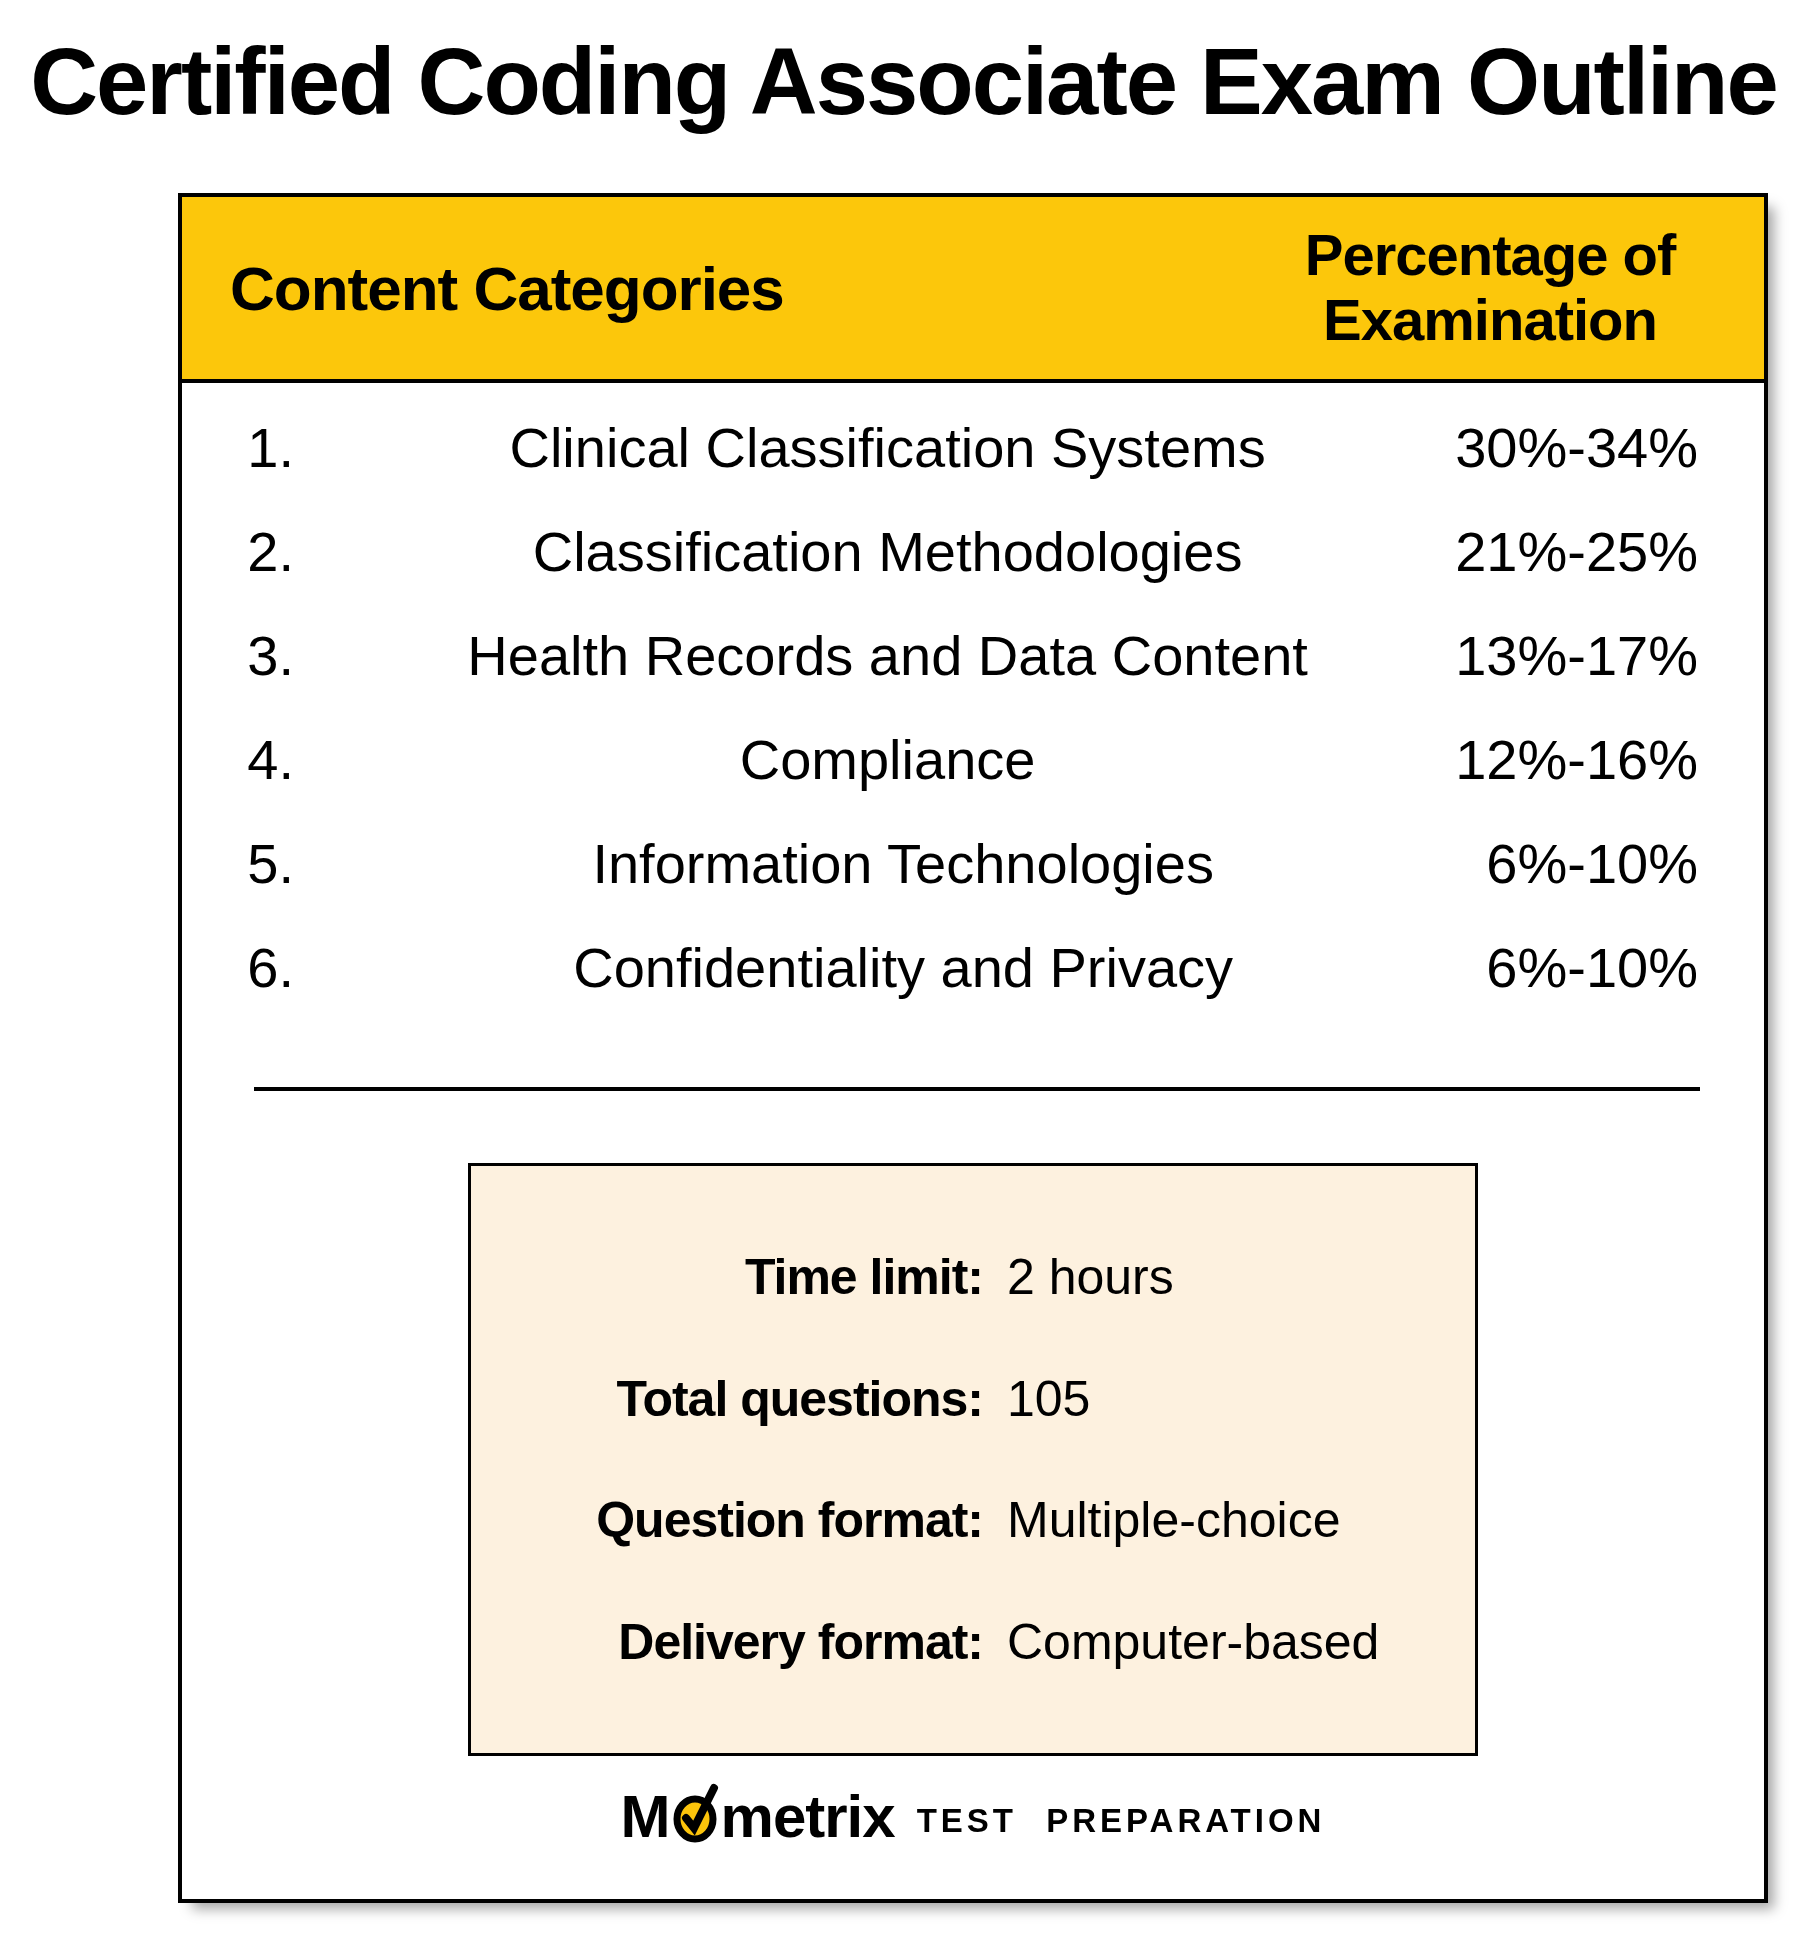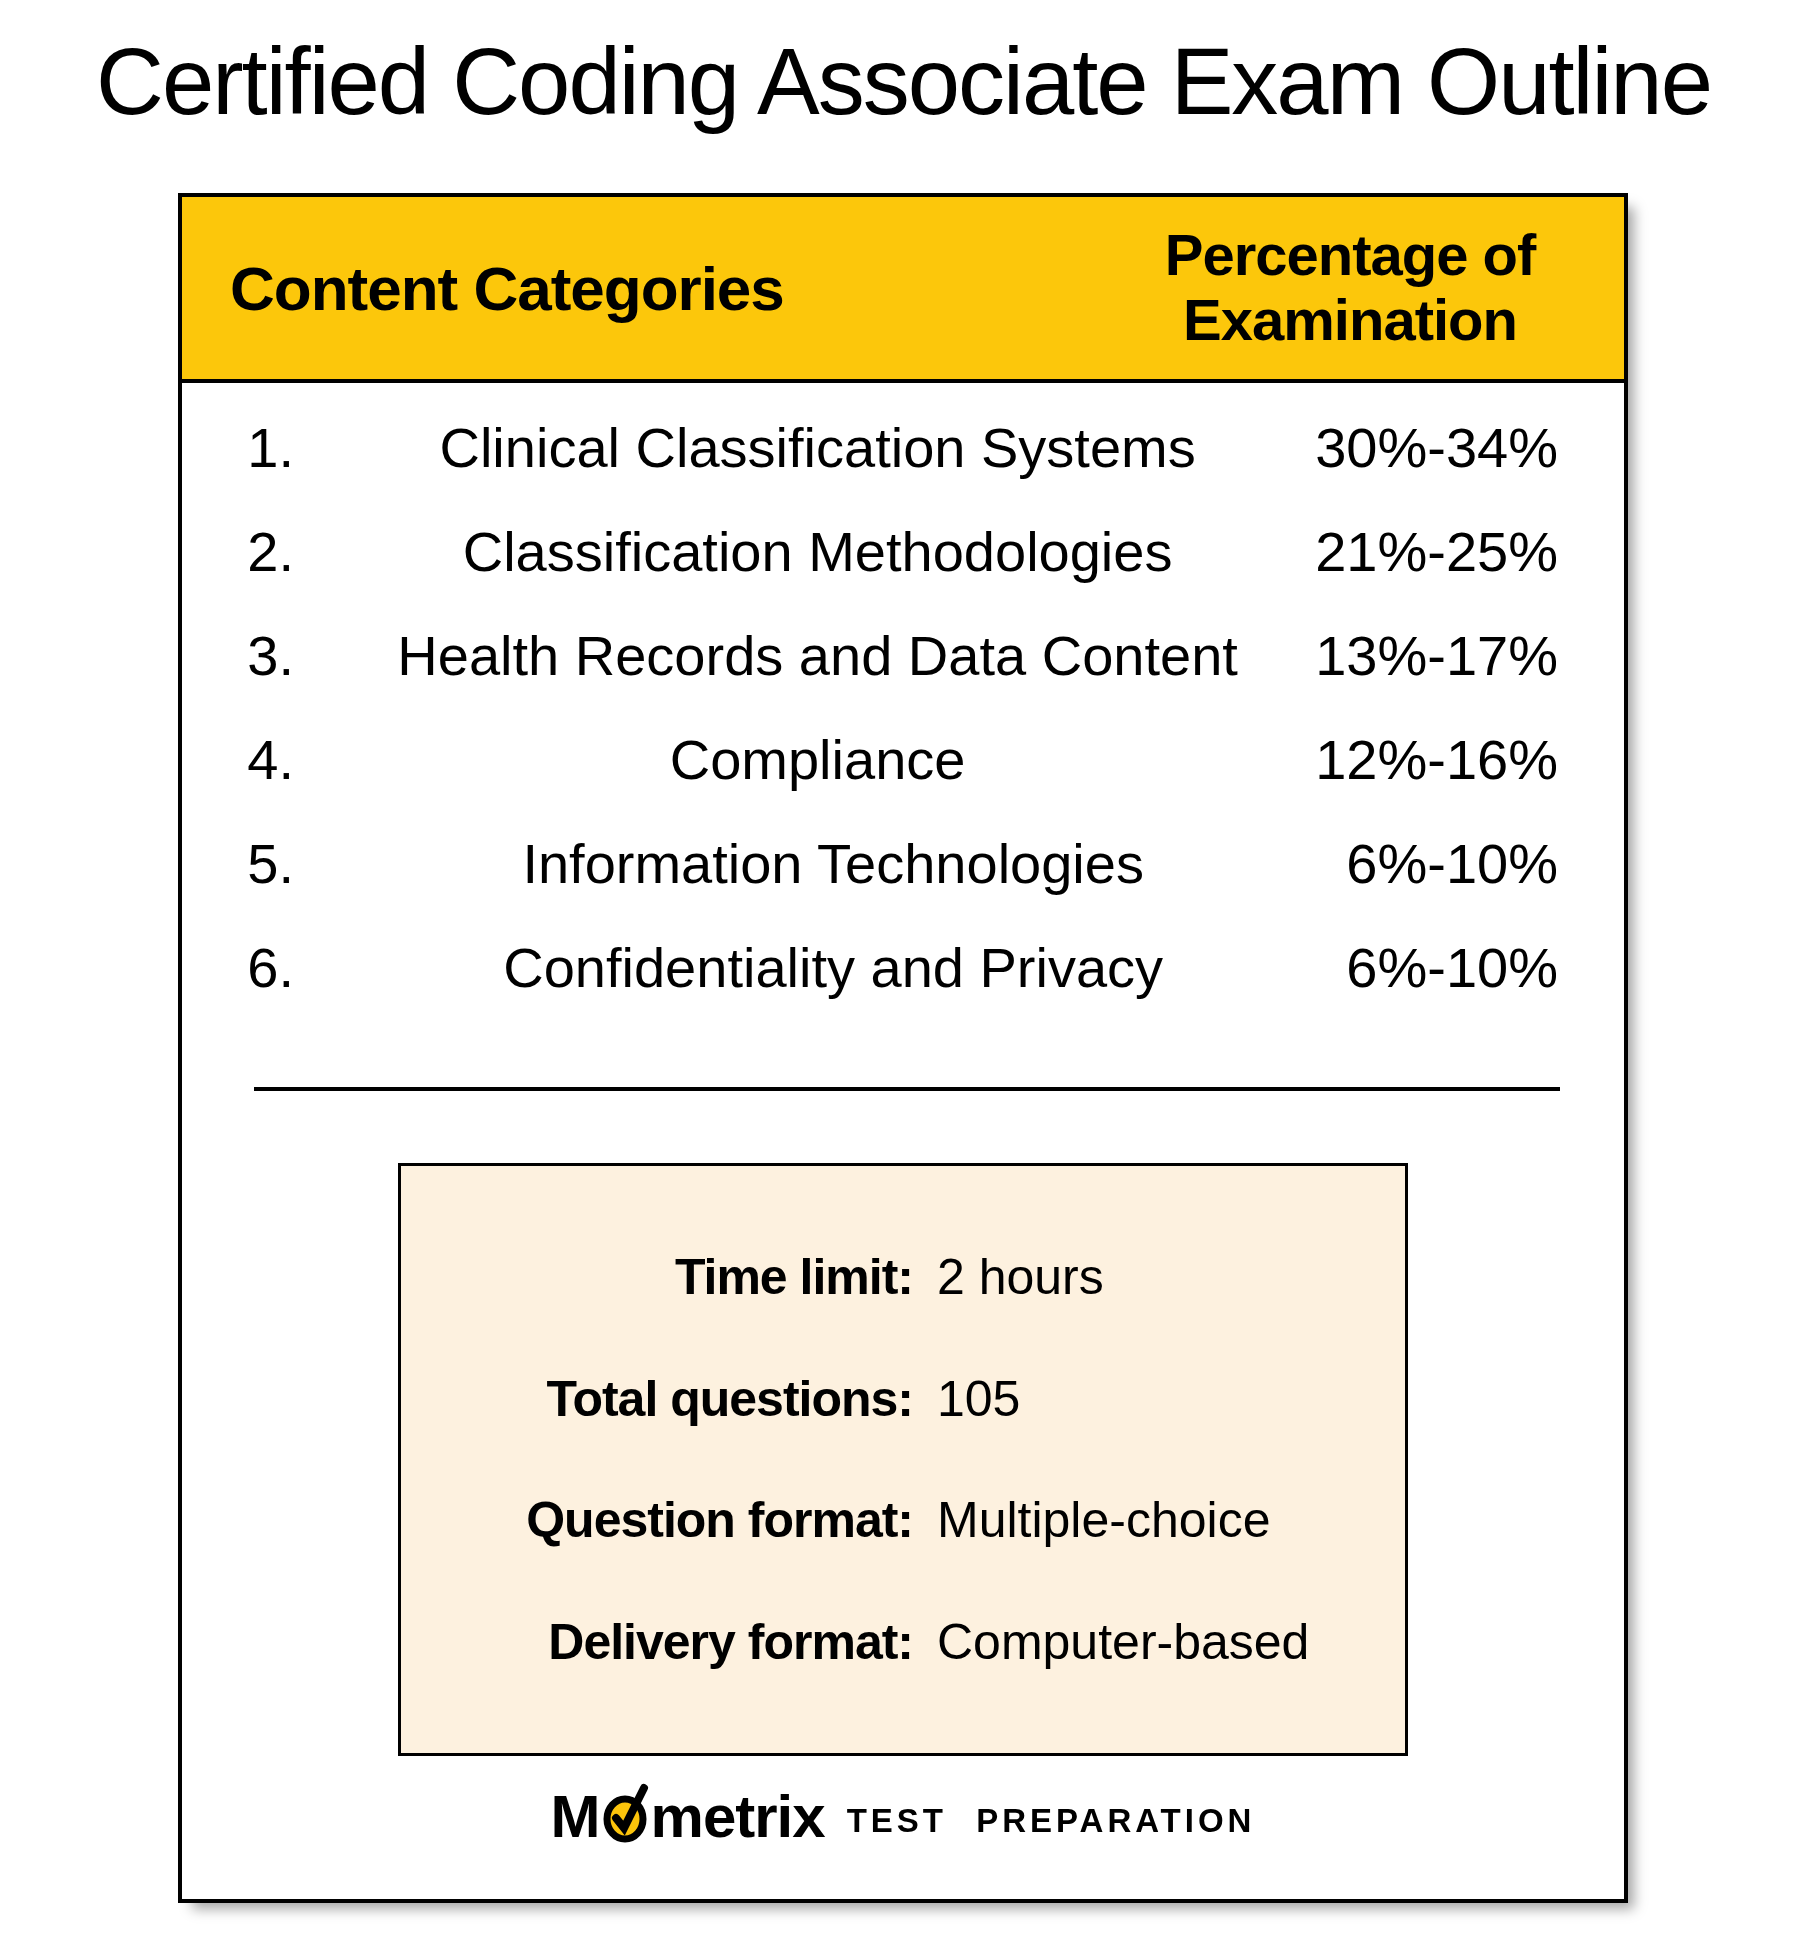--- a/index.html
+++ b/index.html
@@ -18,30 +18,30 @@
     position: relative;
     overflow: hidden;
   }
   .page-title {
     position: absolute;
     top: 28px;
     left: 0;
     width: 100%;
     text-align: center;
     font-size: 94px;
-    font-weight: 400;
+    font-weight: 700;
     letter-spacing: -2px;
     color: var(--ink);
     white-space: nowrap;
   }
   .frame {
     position: absolute;
     left: 178px;
     top: 193px;
-    width: 1450px;
+    width: 1590px;
     height: 1710px;
     border: 4px solid #000;
     background: #ffffff;
     box-shadow: 10px 10px 12px -4px rgba(0,0,0,0.35);
   }
   .table-header {
     height: 186px;
     background: var(--header-yellow);
     border-bottom: 4px solid #000;
     display: flex;

